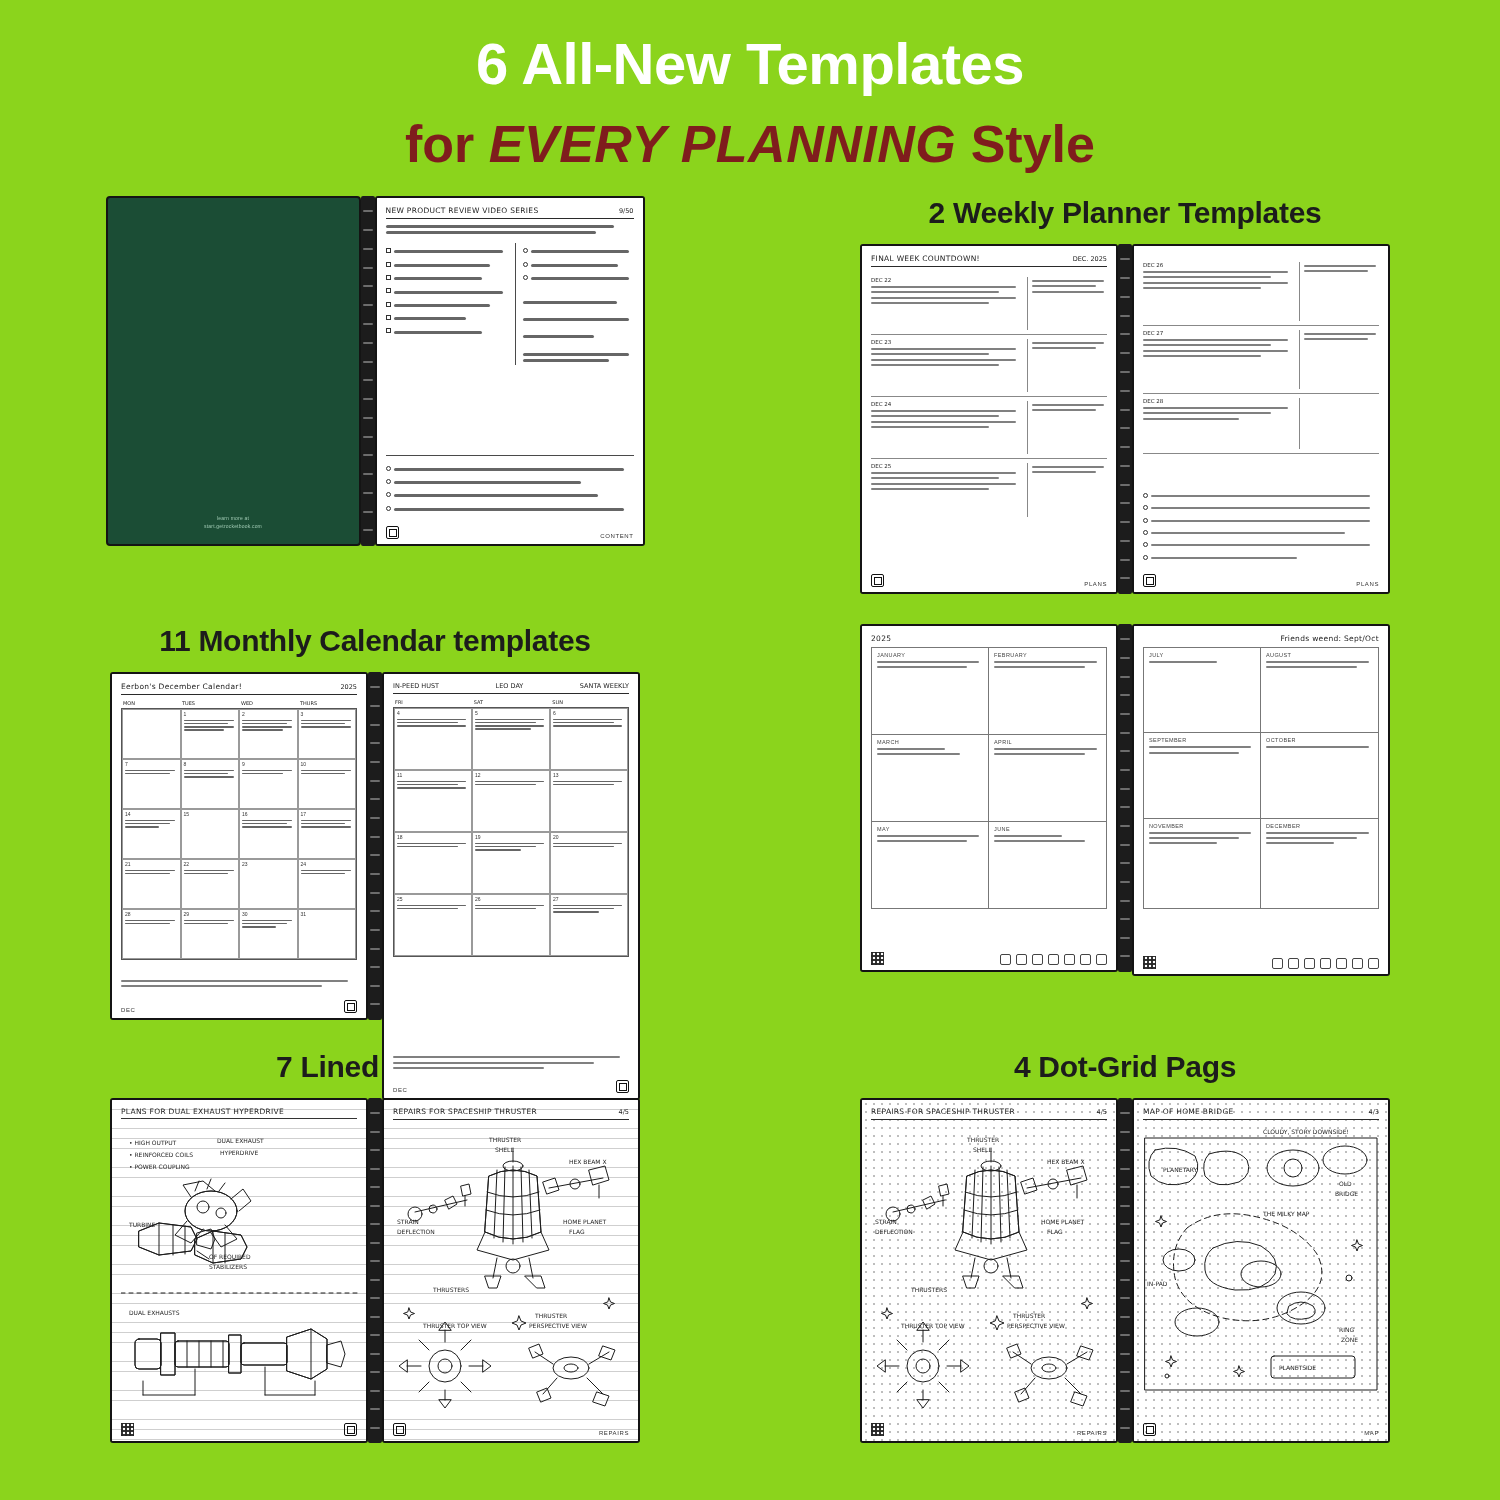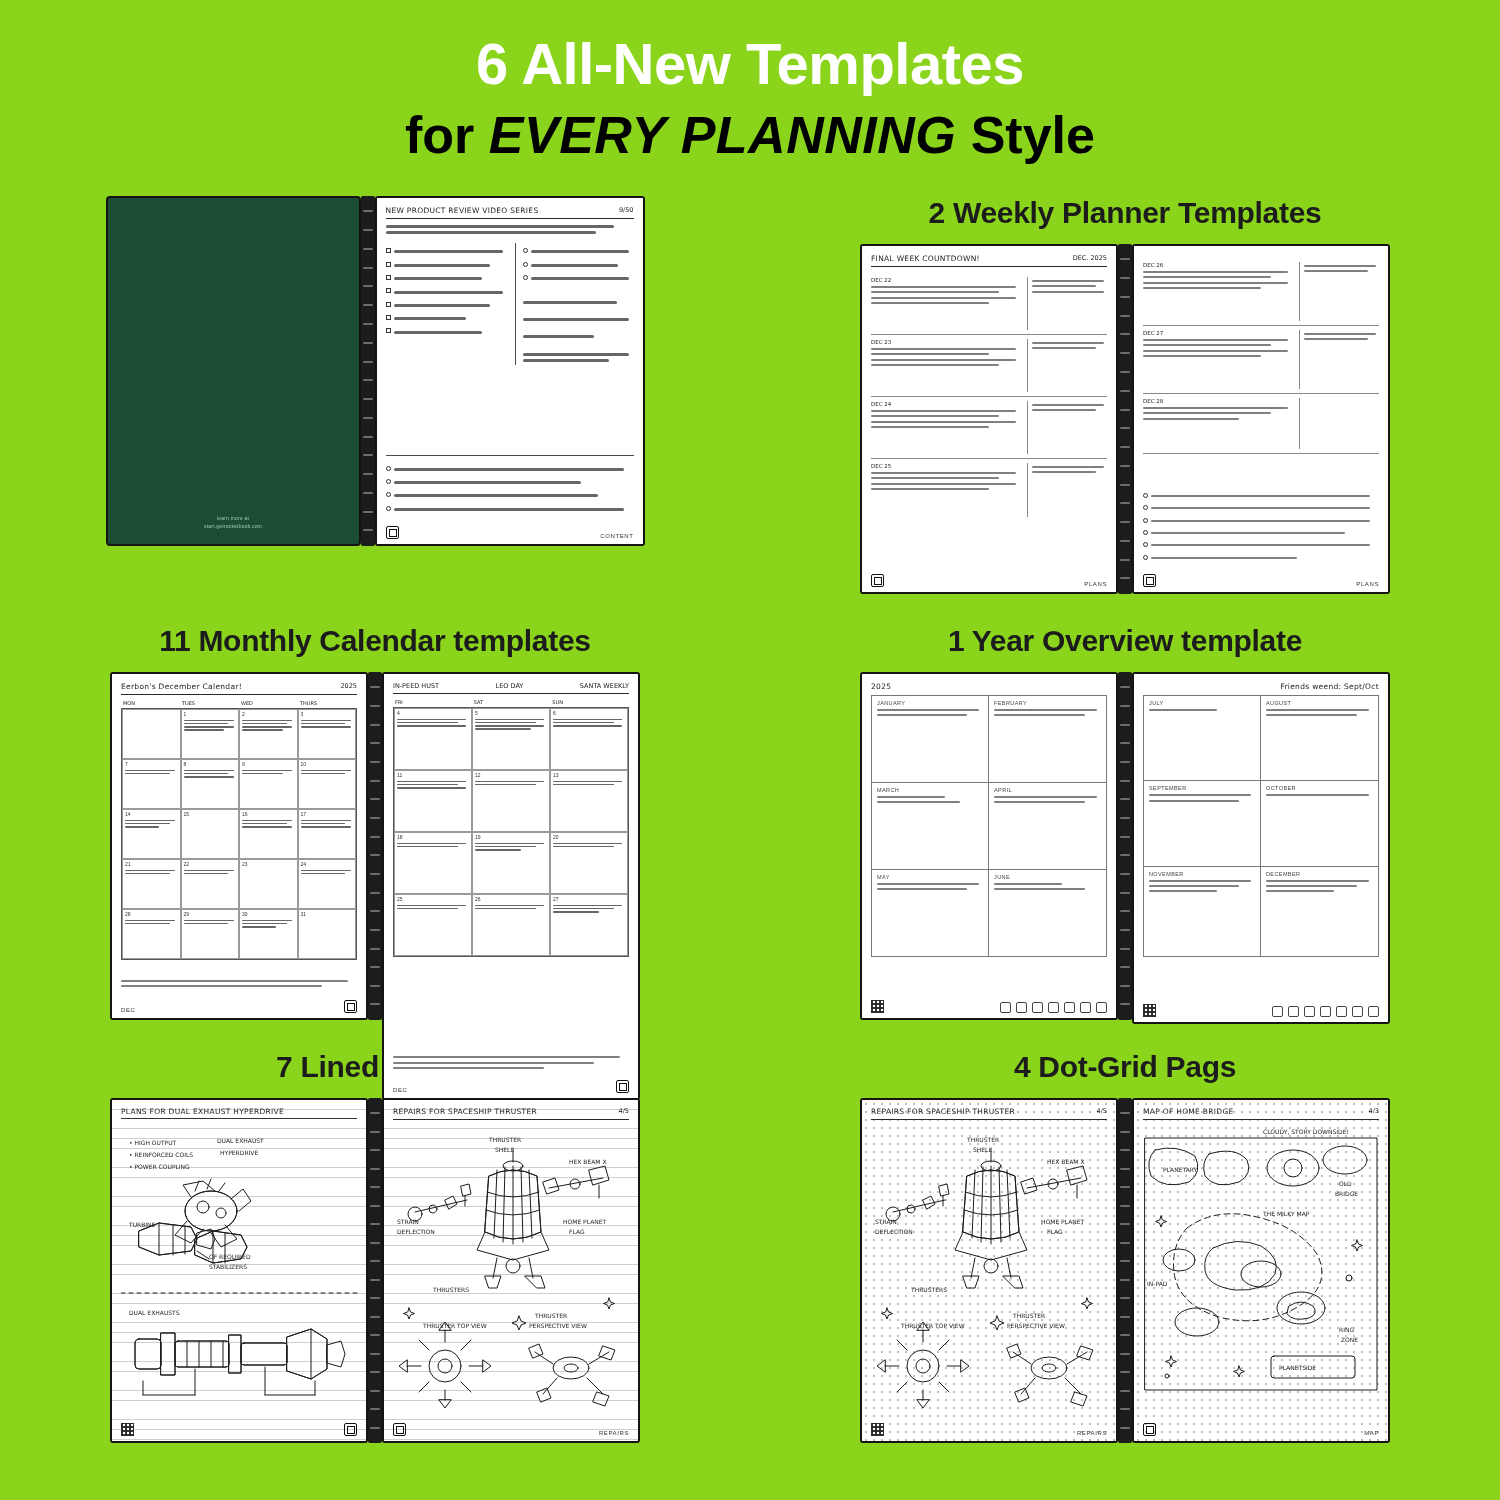--- a/index.html
+++ b/index.html
@@ -11,22 +11,22 @@
   }
   .page { position: relative; width: 1500px; height: 1500px; background: #8bd41c; }
 
   
   .headline { text-align: center; padding-top: 34px; }
   .headline .line1 {
     font-size: 58px; font-weight: 700; color: #ffffff; letter-spacing: -0.5px;
     line-height: 1.05;
   }
   .headline .line2 {
-    font-size: 52px; font-weight: 700; color: #000000; line-height: 1.35;
-    margin-top: 5px;
+    font-size: 52px; font-weight: 700; color: #7f1d1d; line-height: 1.35;
+    margin-top: 14px;
   }
   .headline .line2 .ital {
     font-style: italic; font-weight: 600; letter-spacing: 0.5px;
   }
 
   
   .grid {
     position: absolute; top: 196px; left: 0; width: 1500px;
   }
   .row { display: flex; width: 1500px; }
@@ -51,21 +51,21 @@
     color: #9fc9b3; font-size: 5px; line-height: 1.5; letter-spacing: .2px;
   }
   .spine {
     width: 14px; background: #1c1c1c; position: relative; border-radius: 2px;
     display: flex; flex-direction: column; justify-content: space-around;
     align-items: center; padding: 6px 0; flex: 0 0 14px;
   }
   .spine i { display: block; width: 10px; height: 2px; background: #6d6d6d; border-radius: 1px; }
 
   .pg { position: relative; background: #fff; height: 100%; width: 100%; padding: 8px 9px; }
-  .pg .hdr { display: flex; justify-content: space-between; 
+  .pg .hdr { display: flex; justify-content: space-between; align-items: flex-end;
              border-bottom: 1px solid #2a2a2a; padding-bottom: 3px; }
   .hw { font-family: "DejaVu Sans", sans-serif; color: #222; }
   .hw-title { font-size: 7.5px; letter-spacing: .3px; }
   .hw-date { font-size: 6.5px; }
   .foot {
     position: absolute; bottom: 5px; left: 9px; right: 9px;
     display: flex; justify-content: space-between; align-items: flex-end;
     font-size: 6px; color: #333; letter-spacing: .6px;
   }
   .qr { width: 13px; height: 13px; background:
@@ -753,21 +753,20 @@
               <div class="foot">
                 <span>DEC</span>
                 <span class="logo-sq"></span>
               </div>
             </div>
           </div>
         </div>
       </div>
 
       <div class="cell">
-        <div class="sec-title">1 Year Overview template</div>
         <div class="spread" style="height:348px;">
           <div class="nb" style="width:258px;height:348px;">
             <div class="pg">
               <div class="hw hw-title" style="margin-bottom:4px;">2025</div>
               <div class="yr" style="height:262px;">
                 <div class="q" style="border-left:1px solid #777;">
                   <div class="m">JANUARY</div>
                   <div class="scr t s5"></div>
                     <div class="scr t s3"></div>
                 </div>

